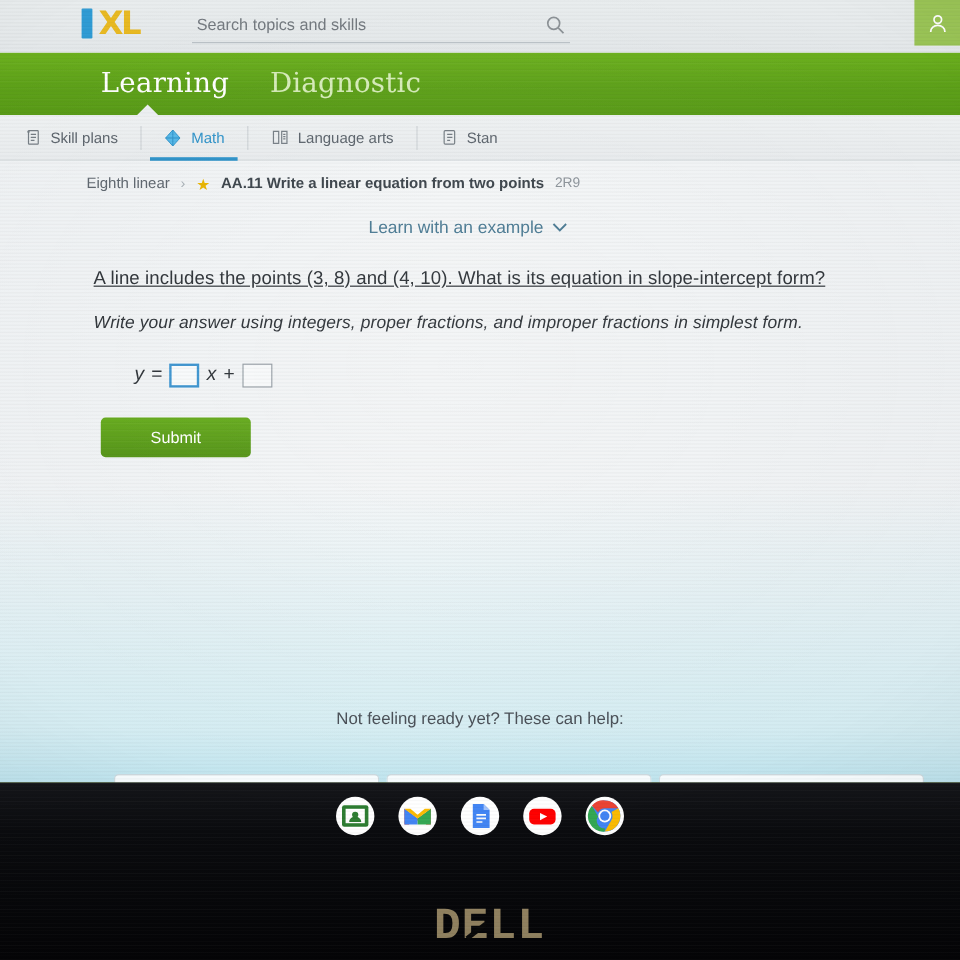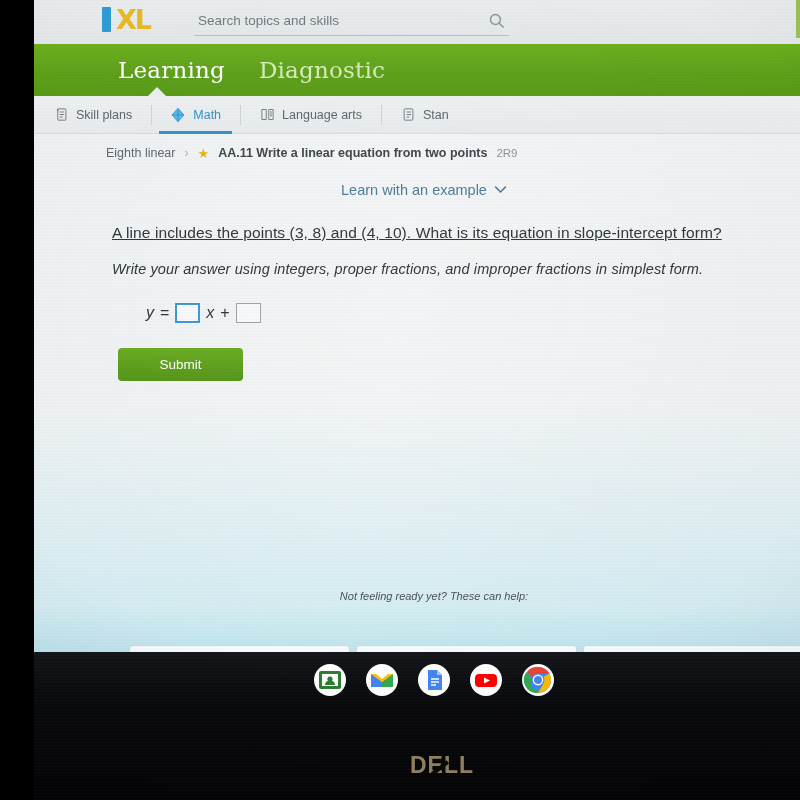--- a/index.html
+++ b/index.html
@@ -11,21 +11,20 @@
     font-family: "Liberation Sans", sans-serif;
     background: #000000;
     position: relative;
   }
 
   
   #photo {
     position: absolute;
     inset: 0;
     background: #bef264;
-    margin-left: 34px;
   }
 
   
   #screen {
     position: absolute;
     left: 0;
     top: 0;
     width: 800px;
     height: 652px;
     background:
@@ -267,23 +266,22 @@
   }
   .workout .wtitle {
     font-family: "DejaVu Serif", serif;
     font-weight: 700;
     font-size: 15px;
     color: #2c8aa8;
     letter-spacing: .2px;
   }
   .workout .wsub {
     margin-top: 8px;
-    font-size: 11px;
+    font-size: 14px;
     color: #4a5057;
-    font-style: italic;
   }
 
   
   .peekcards {
     position: absolute;
     left: 95px;
     right: 30px;
     top: 645px;
     height: 14px;
     display: flex;
@@ -320,23 +318,23 @@
     display: flex; align-items: center; justify-content: center;
     background: #ffffff;
     overflow: hidden;
   }
 
   .dell {
     position: absolute;
     left: 0; right: 0;
     top: 100px;
     text-align: center;
-    font-family: Liberation Sans, sans-serif;
+    font-family: Liberation Mono, monospace;
     font-weight: 800;
-    font-size: 23px;
+    font-size: 37px;
     letter-spacing: 1px;
     color: #a08f6a;
     opacity: .92;
     padding-left: 16px;
   }
   .dell .oslash { position: relative; display: inline-block; }
   .dell .oslash::after {
     content: "";
     position: absolute;
     left: 2px; top: 52%;

